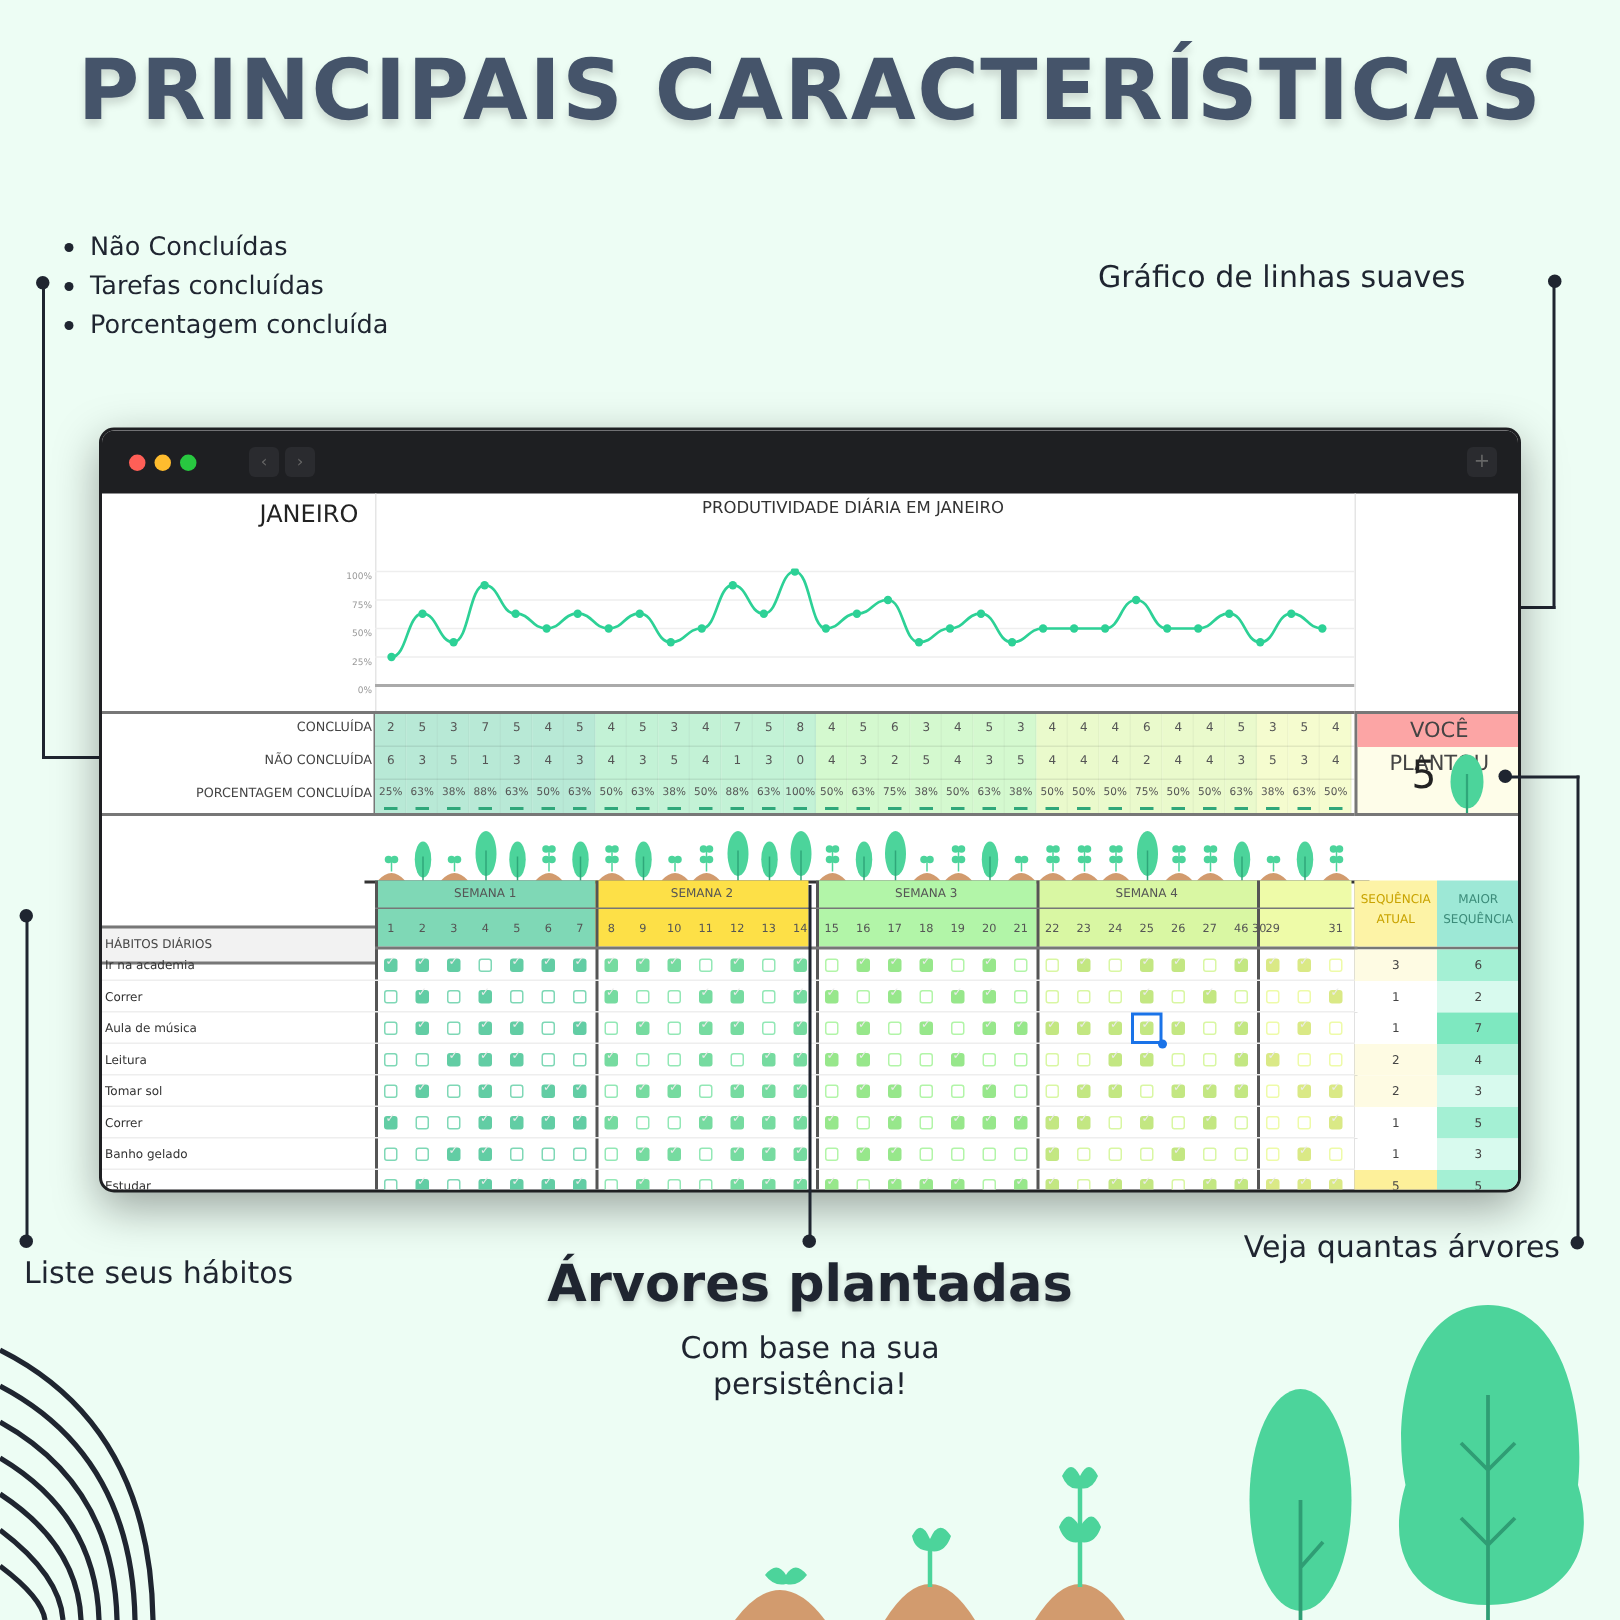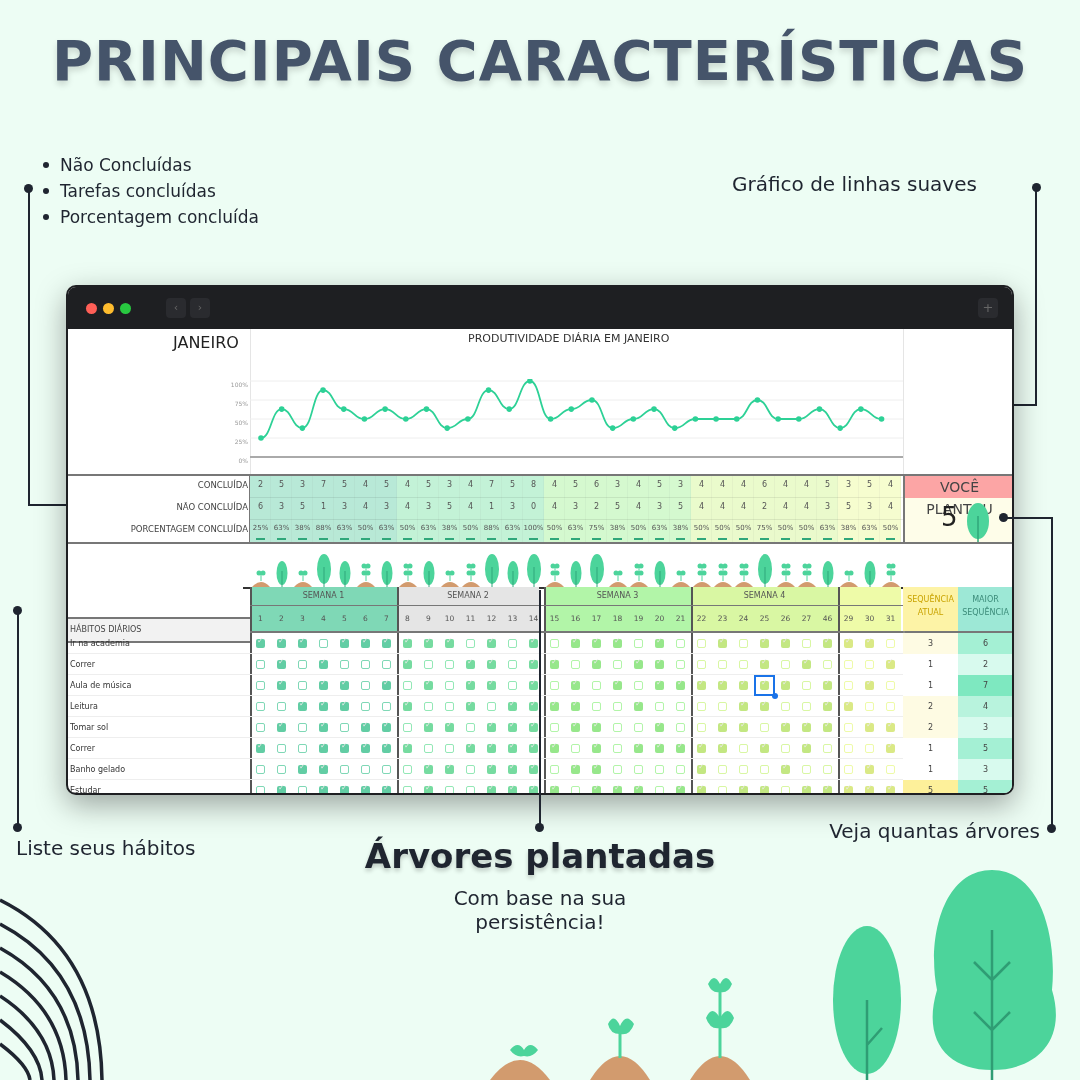--- a/index.html
+++ b/index.html
@@ -413,21 +413,21 @@
         <circle cx="639" cy="15" r="2.5" fill="#4cd49b"></circle>
         <circle cx="643" cy="15" r="2.5" fill="#4cd49b"></circle>
         <circle cx="639" cy="22" r="2.5" fill="#4cd49b"></circle>
         <circle cx="643" cy="22" r="2.5" fill="#4cd49b"></circle>
       </svg>
     <div style="position:absolute;left:175px;top:258px;width:670px;height:2px;background:#333"></div>
 
     <div id="weekhdrs">
         <div class="weekhdr" style="left:182px;width:147px;background:#7fd8b6;height:44px"><span>SEMANA 1</span></div>
         <div style="position:absolute;left:182px;top:258px;width:1.5px;height:208px;background:#555"></div>
-        <div class="weekhdr" style="left:329px;width:142px;background:#e5e5e5;height:44px"><span>SEMANA 2</span></div>
+        <div class="weekhdr" style="left:329px;width:142px;background:#fde047;height:44px"><span>SEMANA 2</span></div>
         <div style="position:absolute;left:329px;top:258px;width:1.5px;height:208px;background:#555"></div>
         <div class="weekhdr" style="left:476px;width:147px;background:#b2f5a8;height:44px"><span>SEMANA 3</span></div>
         <div style="position:absolute;left:476px;top:258px;width:1.5px;height:208px;background:#555"></div>
         <div class="weekhdr" style="left:623px;width:147px;background:#d9f7a3;height:44px"><span>SEMANA 4</span></div>
         <div style="position:absolute;left:623px;top:258px;width:1.5px;height:208px;background:#555"></div>
         <div class="weekhdr" style="left:770px;width:63px;background:#eefba8;height:44px"><span></span></div>
         <div style="position:absolute;left:770px;top:258px;width:1.5px;height:208px;background:#555"></div>
         <div style="position:absolute;left:182px;top:276px;width:653px;height:1px;background:#777"></div>
         <div class="dayhdr" style="left:182px">1</div>
         <div class="dayhdr" style="left:203px">2</div>
@@ -451,21 +451,21 @@
         <div class="dayhdr" style="left:581px">20</div>
         <div class="dayhdr" style="left:602px">21</div>
         <div class="dayhdr" style="left:623px">22</div>
         <div class="dayhdr" style="left:644px">23</div>
         <div class="dayhdr" style="left:665px">24</div>
         <div class="dayhdr" style="left:686px">25</div>
         <div class="dayhdr" style="left:707px">26</div>
         <div class="dayhdr" style="left:728px">27</div>
         <div class="dayhdr" style="left:749px">46</div>
         <div class="dayhdr" style="left:770px">29</div>
-        <div class="dayhdr" style="left:791px">30</div>
+        <div class="dayhdr" style="left:761px">30</div>
         <div class="dayhdr" style="left:812px">31</div>
         <div style="position:absolute;left:0;top:302px;width:946px;height:2px;background:#777"></div>
         <div style="position:absolute;left:835px;top:258px;width:1.5px;height:208px;background:#888"></div>
       </div>
     <div class="hab-hdr">HÁBITOS DIÁRIOS</div>
     <div id="grid">
         <div class="hab" style="top:304px">Ir na academia</div>
         <div class="cb" style="left:188px;top:310px;background:#7fd8b6;filter:saturate(1.3) brightness(0.92)">
           <span style="position:absolute;left:1px;top:-3px;font-size:8px;color:#fff">✓</span>
         </div>

